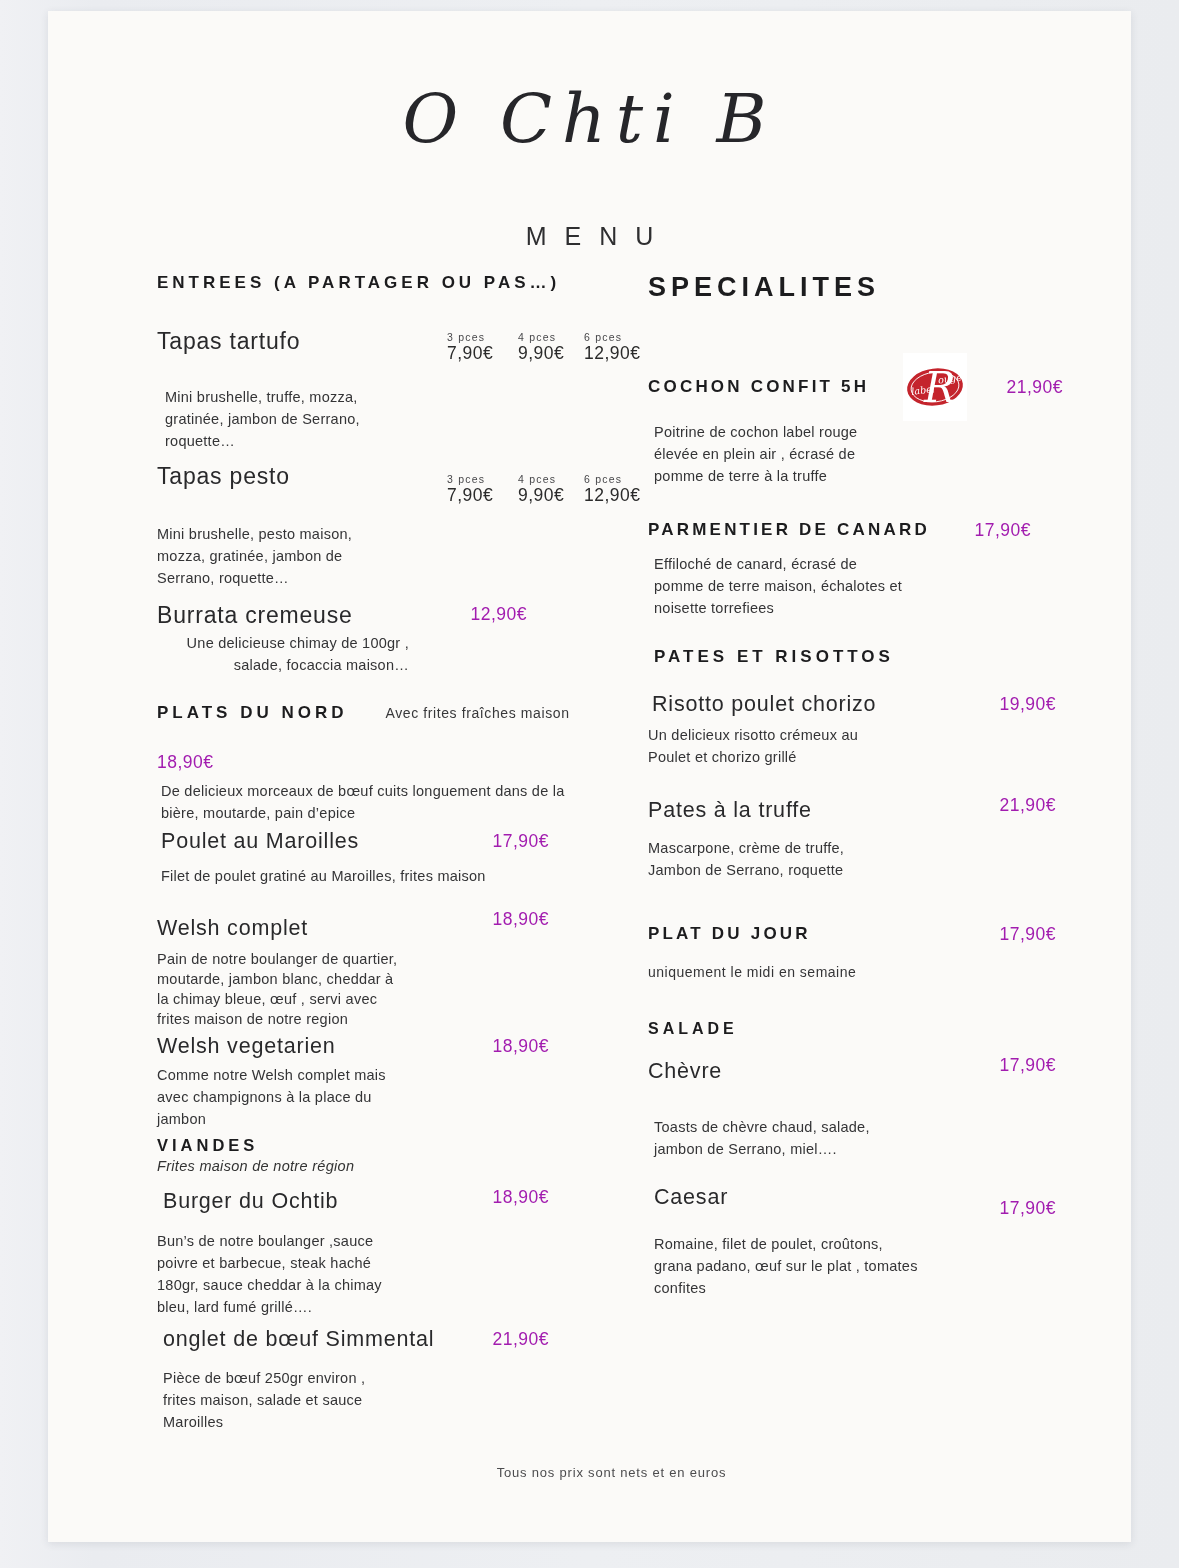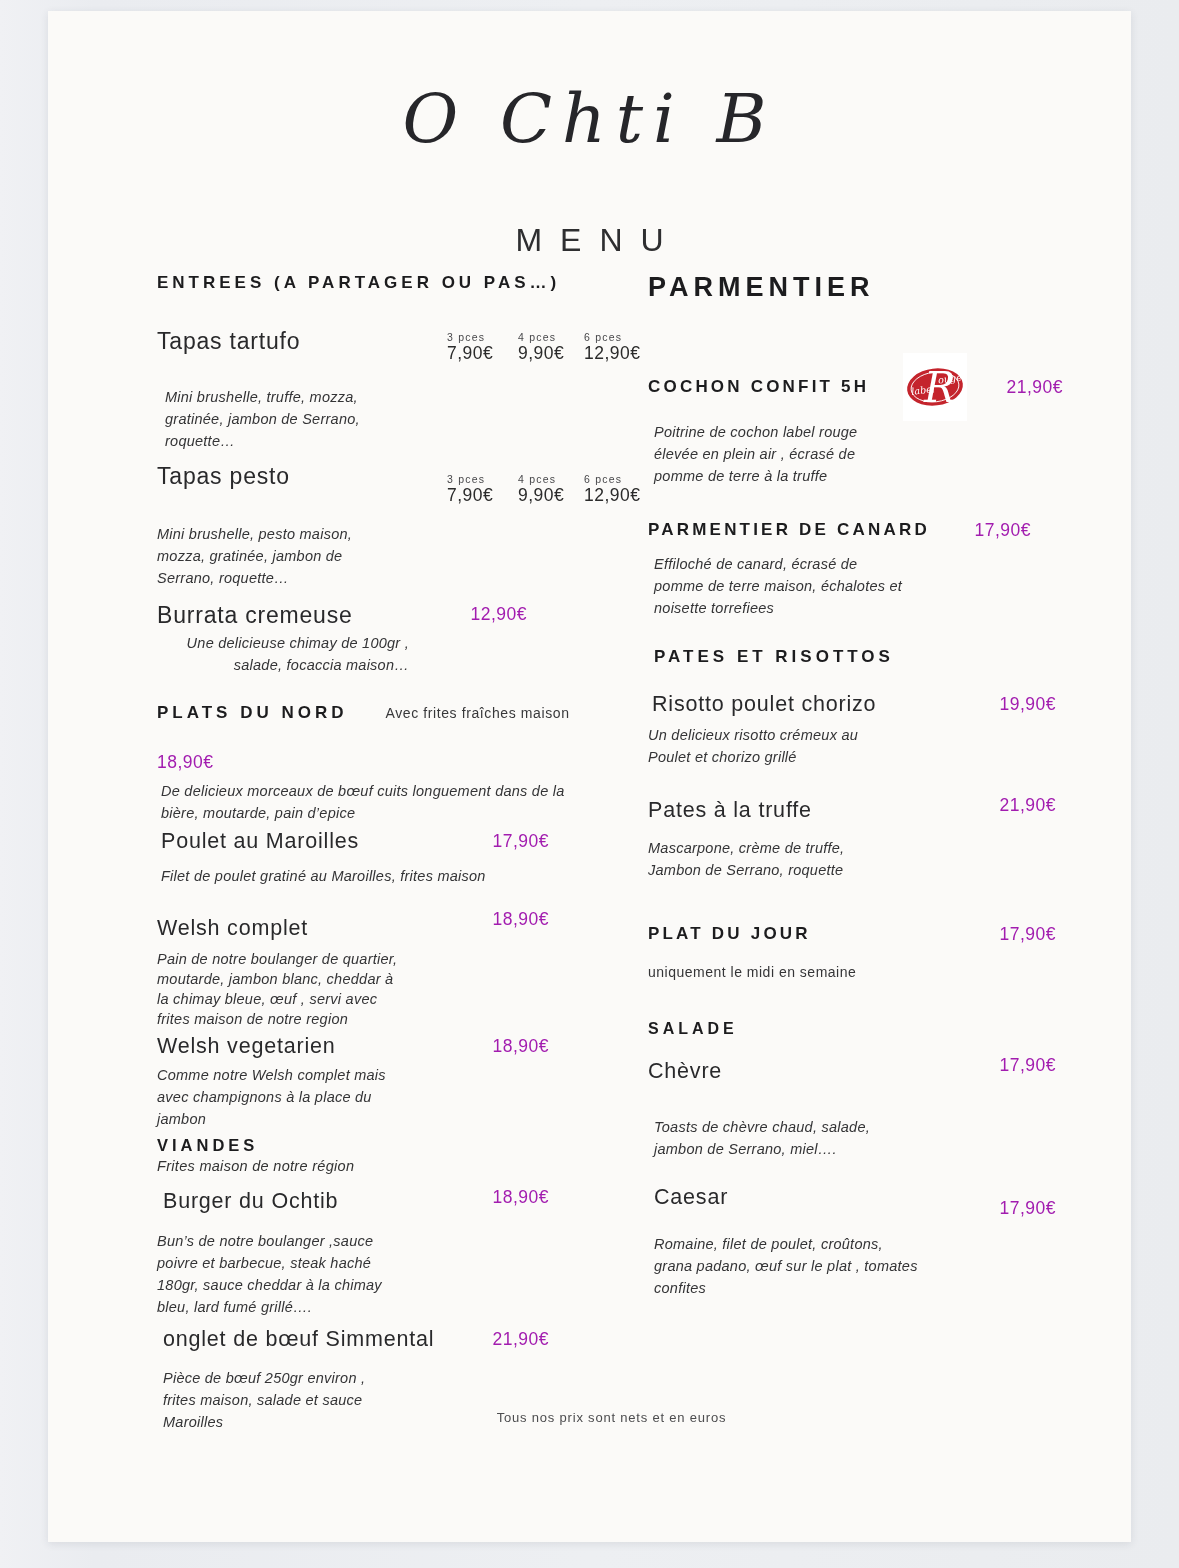--- a/index.html
+++ b/index.html
@@ -23,21 +23,21 @@
     position:absolute; top:68px; left:0; right:0;
     text-align:center;
     font-family:"DejaVu Serif", serif;
     font-style:italic; font-weight:400;
     font-size:68px; letter-spacing:10px;
     color:#26262a;
   }
   .menu-title {
     position:absolute; top:211px; left:0; right:0;
     text-align:center;
-    font-size:32px; font-weight:400;
+    font-size:25px; font-weight:400;
     letter-spacing:18px; text-indent:18px;
     color:#2e2e30;
   }
   
   .col-left  { position:absolute; left:109px; top:262px; width:485px; }
   .col-right { position:absolute; left:600px; top:261px; width:415px; }
   
   .hdr {
     font-weight:700; font-size:17px; letter-spacing:4px;
     color:#1c1c1e; line-height:1.15;
@@ -58,40 +58,40 @@
     color:#29292b; line-height:1.22;
   }
   .item-name-sm { font-size:21.5px; }
   .bold-row { display:flex; align-items:center; max-width:408px; }
   .bold-name { font-weight:700; font-size:17px; letter-spacing:3.2px; color:#1c1c1e; }
   .price {
     font-size:17.5px; color:#a21caf; letter-spacing:0.5px;
     white-space:nowrap; line-height:1.5;
   }
   .desc {
-    font-style:italic; font-size:14.5px; letter-spacing:0.25px;
+    font-size:14.5px; letter-spacing:0.25px;
     line-height:22px; color:#343436;
   }
   .desc-tight { line-height:20px; }
   .note { font-size:14px; letter-spacing:0.5px; color:#353537; }
   
   .tapas-head { display:flex; align-items:flex-start; width:100%; }
   .size-grid { display:flex; margin-left:auto; padding-top:4px; }
   .size-col { display:flex; flex-direction:column; gap:0; }
   .size-col-1 { width:71px; } .size-col-2 { width:66px; } .size-col-3 { width:58px;justify-content:flex-end; }
   .size-label { font-size:10.5px; letter-spacing:1.2px; color:#47474a; }
   .size-price { font-size:17.5px; color:#2b2b2b; letter-spacing:0.5px; }
   
   .cochon-row { display:flex; align-items:center; max-width:420px; }
   .lr-badge { margin-left:34px; flex:0 0 auto; }
   .cochon-row .price { margin-left:auto; }
   .lr-svg { display:block; }
   
   .footer {
-    position:absolute; left:0; right:0; top:1399px;
+    position:absolute; left:0; right:0; top:1454px;
     text-align:center;
     font-size:13px; letter-spacing:0.8px; color:#4c4c4e;padding-left:44px;
   }
 </style>
 </head>
 <body>
 
 <div class="page">
 
   <div class="brand">O Chti B</div>
@@ -205,21 +205,21 @@
         <div class="item-name item-name-sm" style="padding-left:6px;">onglet de bœuf Simmental</div>
         <div class="price">21,90€</div>
       </div>
       <p class="desc" style="margin-top:14px; max-width:235px; padding-left:6px;">Pièce de bœuf 250gr environ , frites maison, salade et sauce Maroilles</p>
     </div>
 
   </div>
 
   <div class="col-right">
 
-    <div class="hdr hdr-lg">PARMENTIER</div>
+    <div class="hdr hdr-lg">SPECIALITES</div>
 
     <div style="margin-top:50px;">
       <div class="cochon-row">
         <div class="bold-name">COCHON CONFIT 5H</div>
         <svg class="lr-svg lr-badge" width="64" height="68" viewBox="0 0 64 68">
           <rect x="0" y="0" width="64" height="68" fill="#ffffff"></rect>
           <g transform="rotate(-7 32 34)">
             <ellipse cx="32" cy="34" rx="28" ry="18.5" fill="#c4242c"></ellipse>
             <ellipse cx="32" cy="34" rx="24" ry="14.8" fill="none" stroke="#ffffff" stroke-width="0.9"></ellipse>
             <text x="8" y="39" font-size="9.5" font-style="italic" font-family="DejaVu Serif, serif" fill="#ffffff">label</text>

